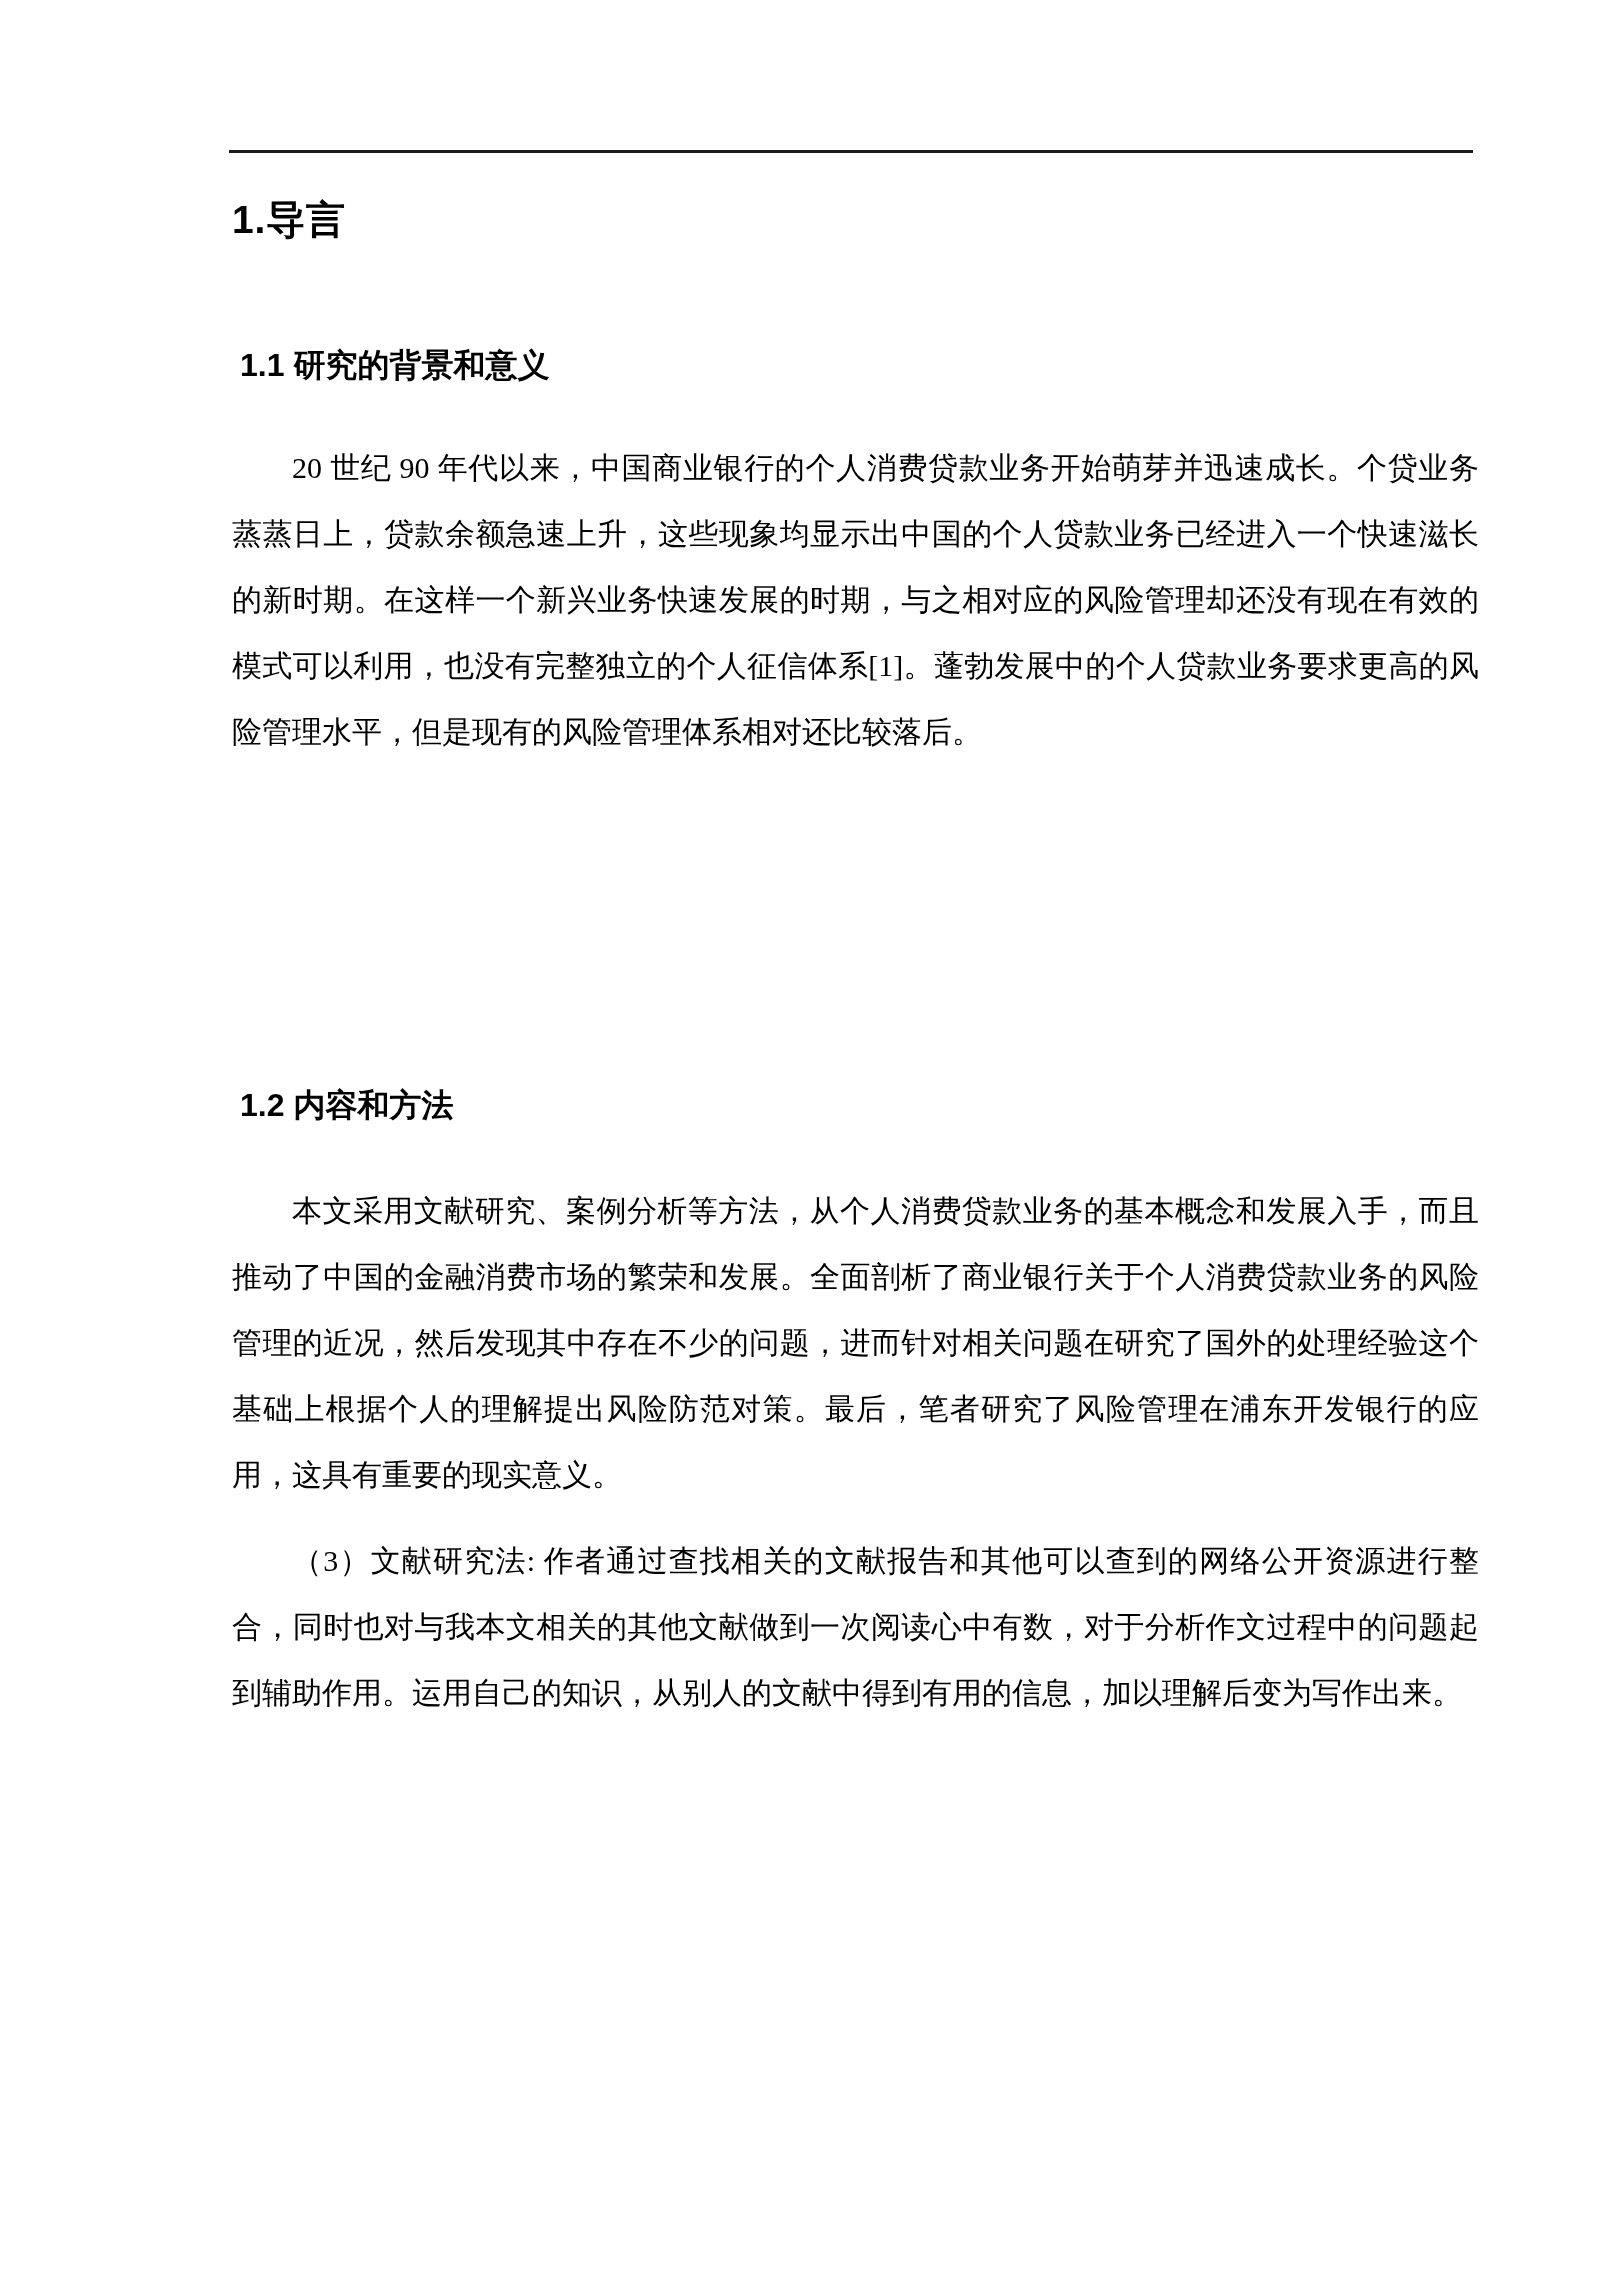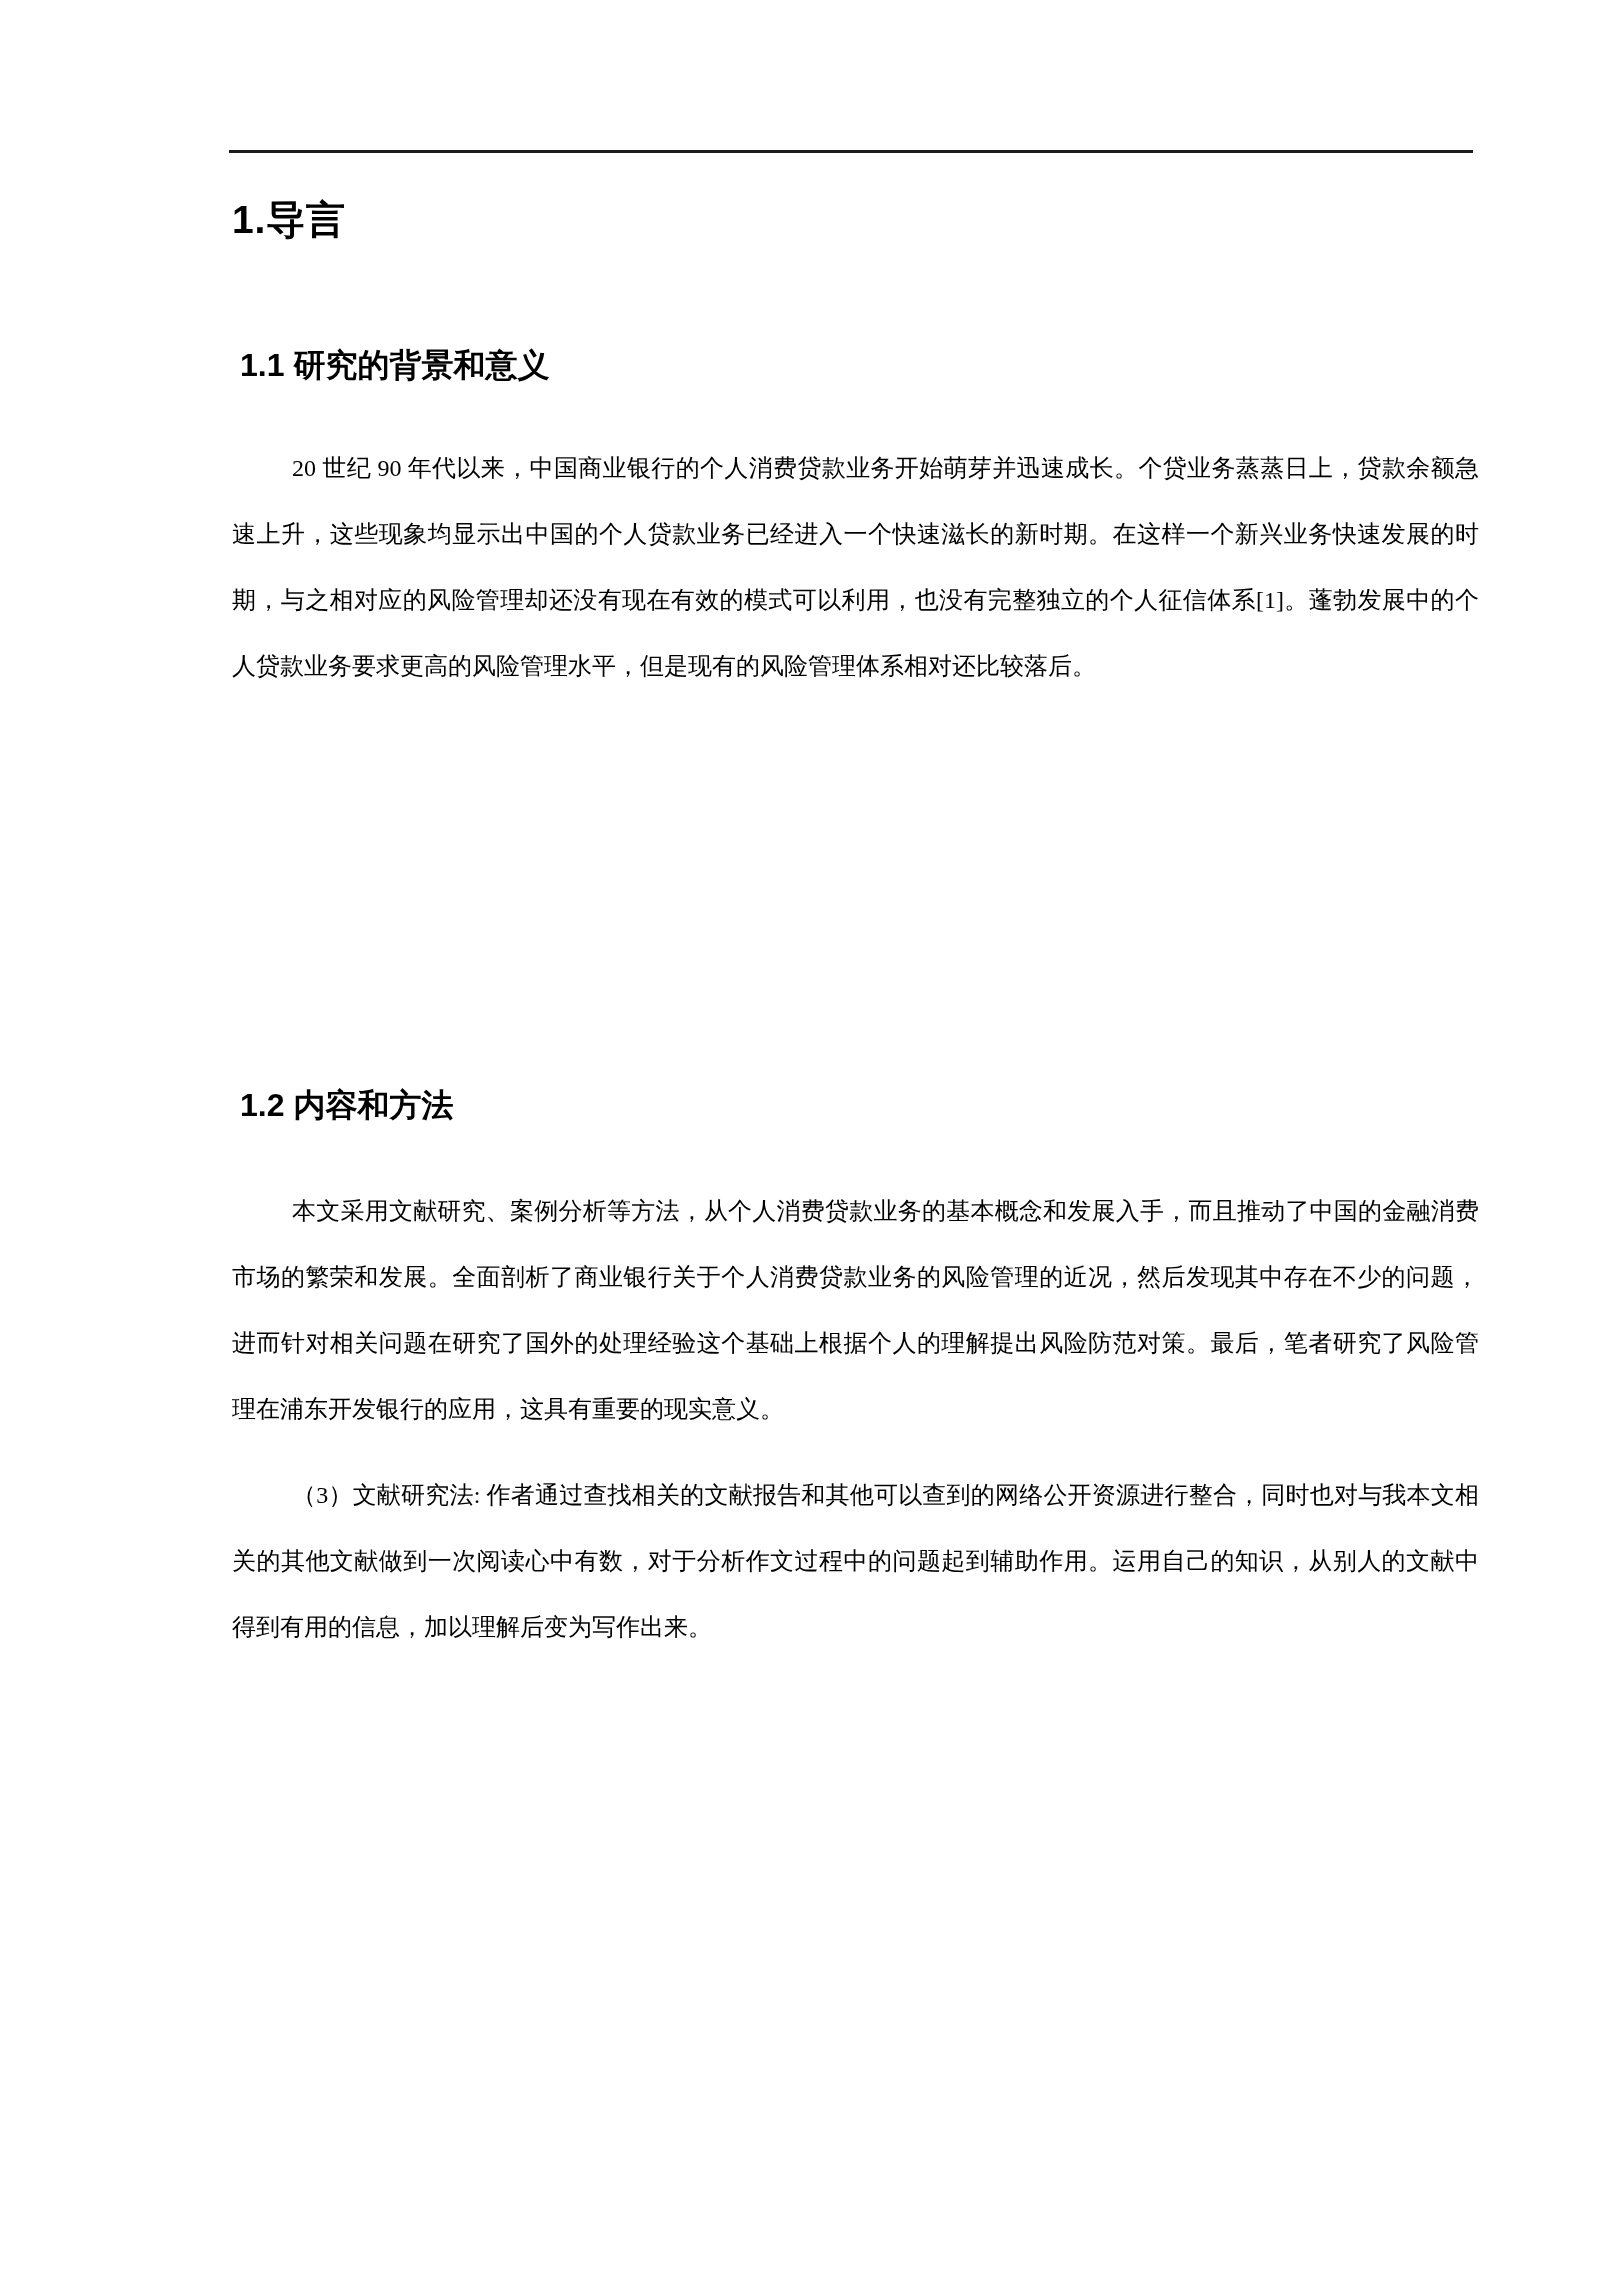--- a/index.html
+++ b/index.html
@@ -46,21 +46,21 @@
   .section-heading {
     margin: 8px;
     font-family: "Liberation Sans", sans-serif;
     font-weight: bold;
     font-size: 32px;
     line-height: 39px;
     color: #000000;
   }
   .section p {
     margin: 0;
-    font-size: 24px;
+    font-size: 30px;
     line-height: 66px;
     text-align: justify;
     text-indent: 60px;
     color: #000000;
   }
   .section-1 p.first { margin-top: 50px; }
   .section-2 p.first { margin-top: 53px; }
   .section p.next  { margin-top: 19.6px; }
   .page-footer {
     position: absolute;

